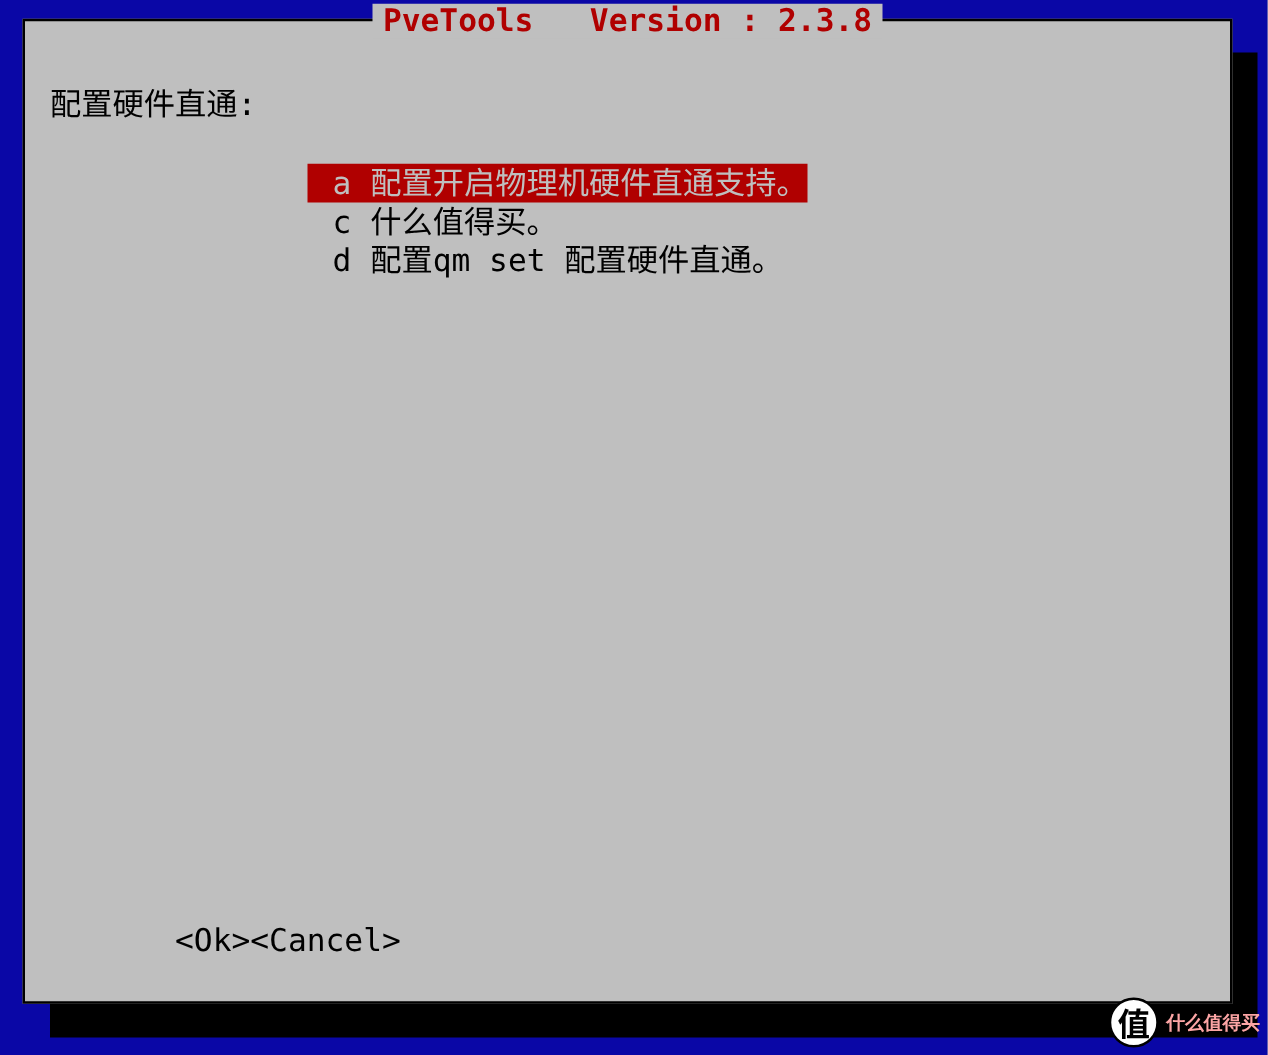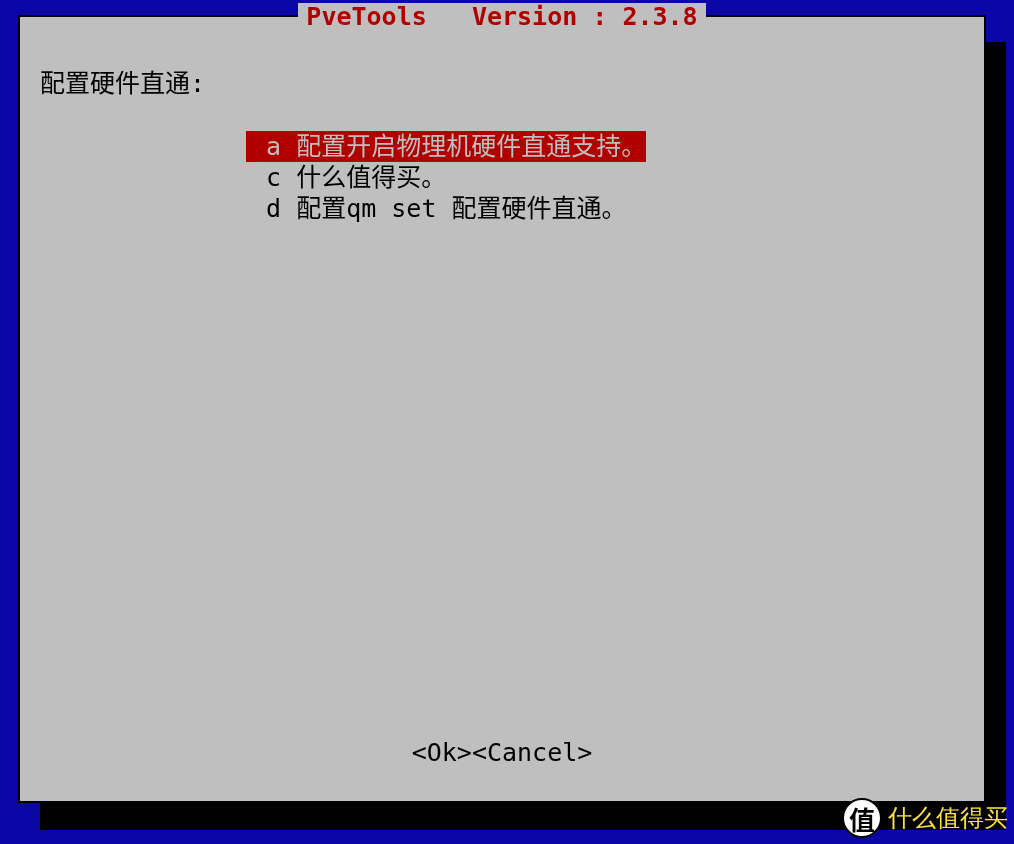--- a/index.html
+++ b/index.html
@@ -72,21 +72,21 @@
   .selected {
     background: #b00000;
     color: #bfbfbf;
   }
   .buttons {
     position: absolute;
     bottom: 34px;
     left: 0;
     width: 100%;
     display: flex;
-    justify-content: center;
+    justify-content: flex-start;
     padding: 0 120px;
     font-family: Consolas, "DejaVu Sans Mono", monospace;
   }
   .btn {
     color: #000;
     font-size: 25px;
     white-space: pre;
     cursor: pointer;
   }
   .watermark {
@@ -104,23 +104,23 @@
     background: #fff;
     color: #000;
     display: flex;
     align-items: center;
     justify-content: center;
     font-size: 26px;
     font-weight: bold;
     border: 2px solid #000;
   }
   .wm-text {
-    color: #fde047;
-    font-weight: normal;
-    font-size: 24px;
+    color: #fca5a5;
+    font-weight: bold;
+    font-size: 15px;
     font-family: "Microsoft YaHei", sans-serif;
   }
 </style>
 </head>
 <body>
 
 <div class="shadow"></div>
 
 <div class="dialog">
   <div class="title-wrap">

